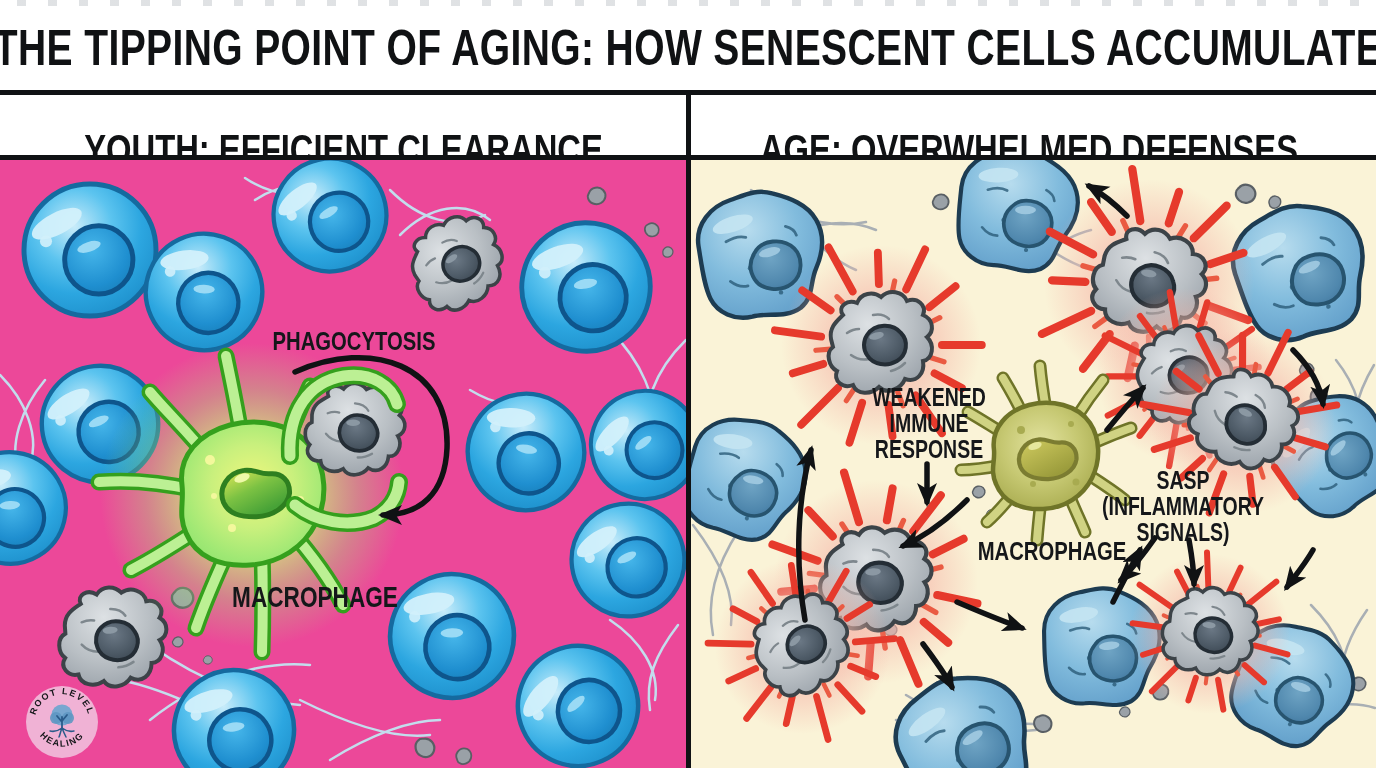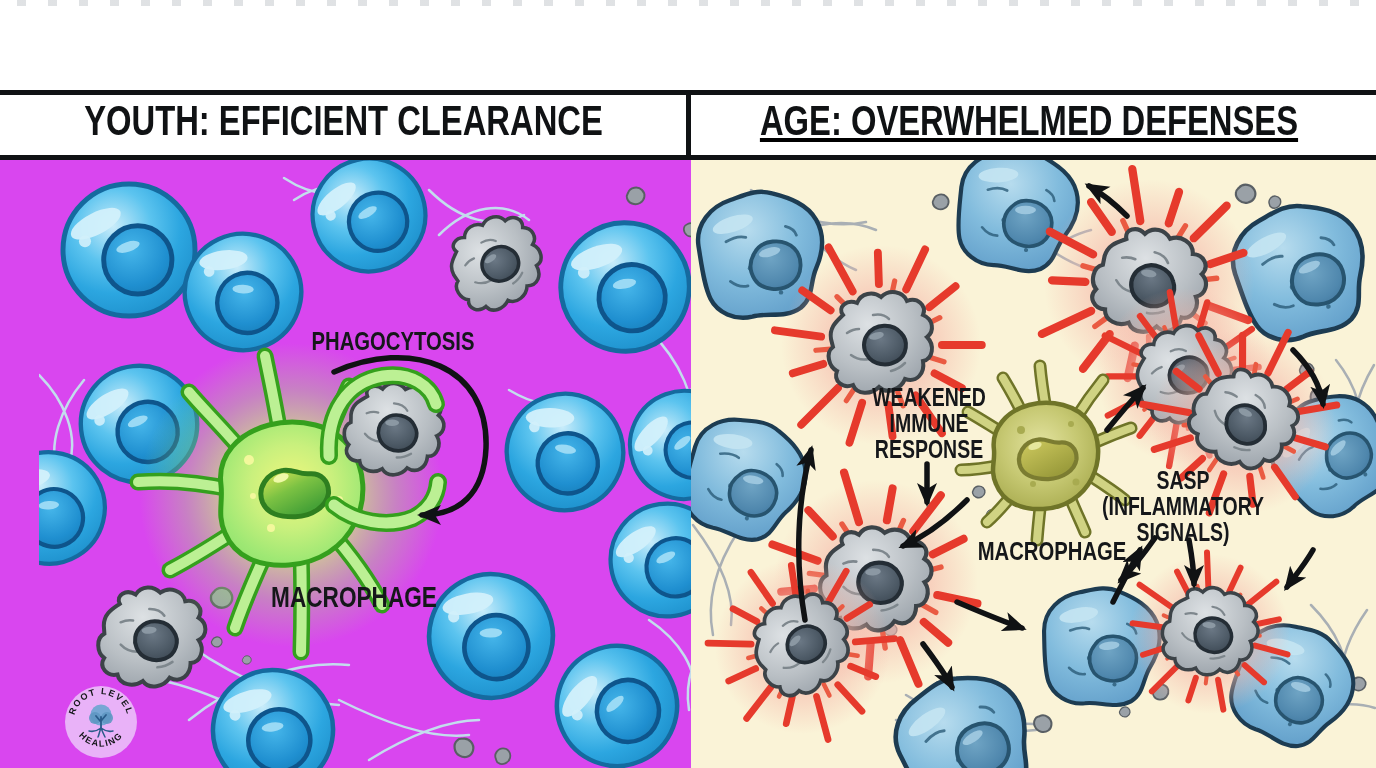--- a/index.html
+++ b/index.html
@@ -6,37 +6,40 @@
   .stage{position:relative;width:1376px;height:768px;overflow:hidden;background:#ffffff;
          font-family:"Liberation Sans","DejaVu Sans",sans-serif;}
   .topstrip{position:absolute;left:0;top:0;width:1376px;height:6px;opacity:.45;
     background:repeating-linear-gradient(90deg,transparent 0 17px,#b9bec3 17px 26px,transparent 26px 31px);}
   .titleband{position:absolute;left:0;top:6px;width:1376px;height:84px;display:flex;align-items:center;justify-content:center;}
   .cond{display:inline-block;transform:scaleX(.78);transform-origin:center;white-space:nowrap;}
   .title{font-size:50px;font-weight:800;color:#101214;letter-spacing:.5px;}
   .hrule{position:absolute;left:0;width:1376px;height:5px;background:#101214;}
   .hr1{top:90px;} .hr2{top:155px;}
   .headerband{position:absolute;left:0;top:95px;width:1376px;height:60px;display:flex;}
-  .hcell{height:52px;display:flex;align-items:center;justify-content:center;background:#fff;}
+  .hcell{height:52px;display:flex;align-items:center;justify-content:center;background:#fff;margin-top:29px;}
   .hleft{width:686px;} .hright{width:685px;text-decoration:underline;}
   .vdiv{position:absolute;left:686px;top:90px;width:5px;height:678px;background:#101214;}
   .hdr{font-size:42px;font-weight:800;color:#101214;}
   .panel{position:absolute;top:160px;height:608px;}
-  .pleft{left:0;width:686px;background:#d946ef;padding-left:39px;}
+  .pleft{left:0;width:686px;background:#ec4899;}
   .pright{left:691px;width:685px;background:#faf3d7;}
   svg{display:block;}
   text{font-family:"Liberation Sans","DejaVu Sans",sans-serif;font-weight:bold;fill:#15171a;}
 </style>
 </head>
 <body>
 
 <div class="stage">
 
   <div class="topstrip"></div>
 
+  <div class="titleband">
+    <span class="cond title">THE TIPPING POINT OF AGING: HOW SENESCENT CELLS ACCUMULATE</span>
+  </div>
 
   <div class="hrule hr1"></div>
 
   <div class="headerband">
     <div class="hcell hleft">
       <span class="cond hdr">YOUTH: EFFICIENT CLEARANCE</span>
     </div>
     <div class="hcell hright">
       <span class="cond hdr">AGE: OVERWHELMED DEFENSES</span>
     </div>

